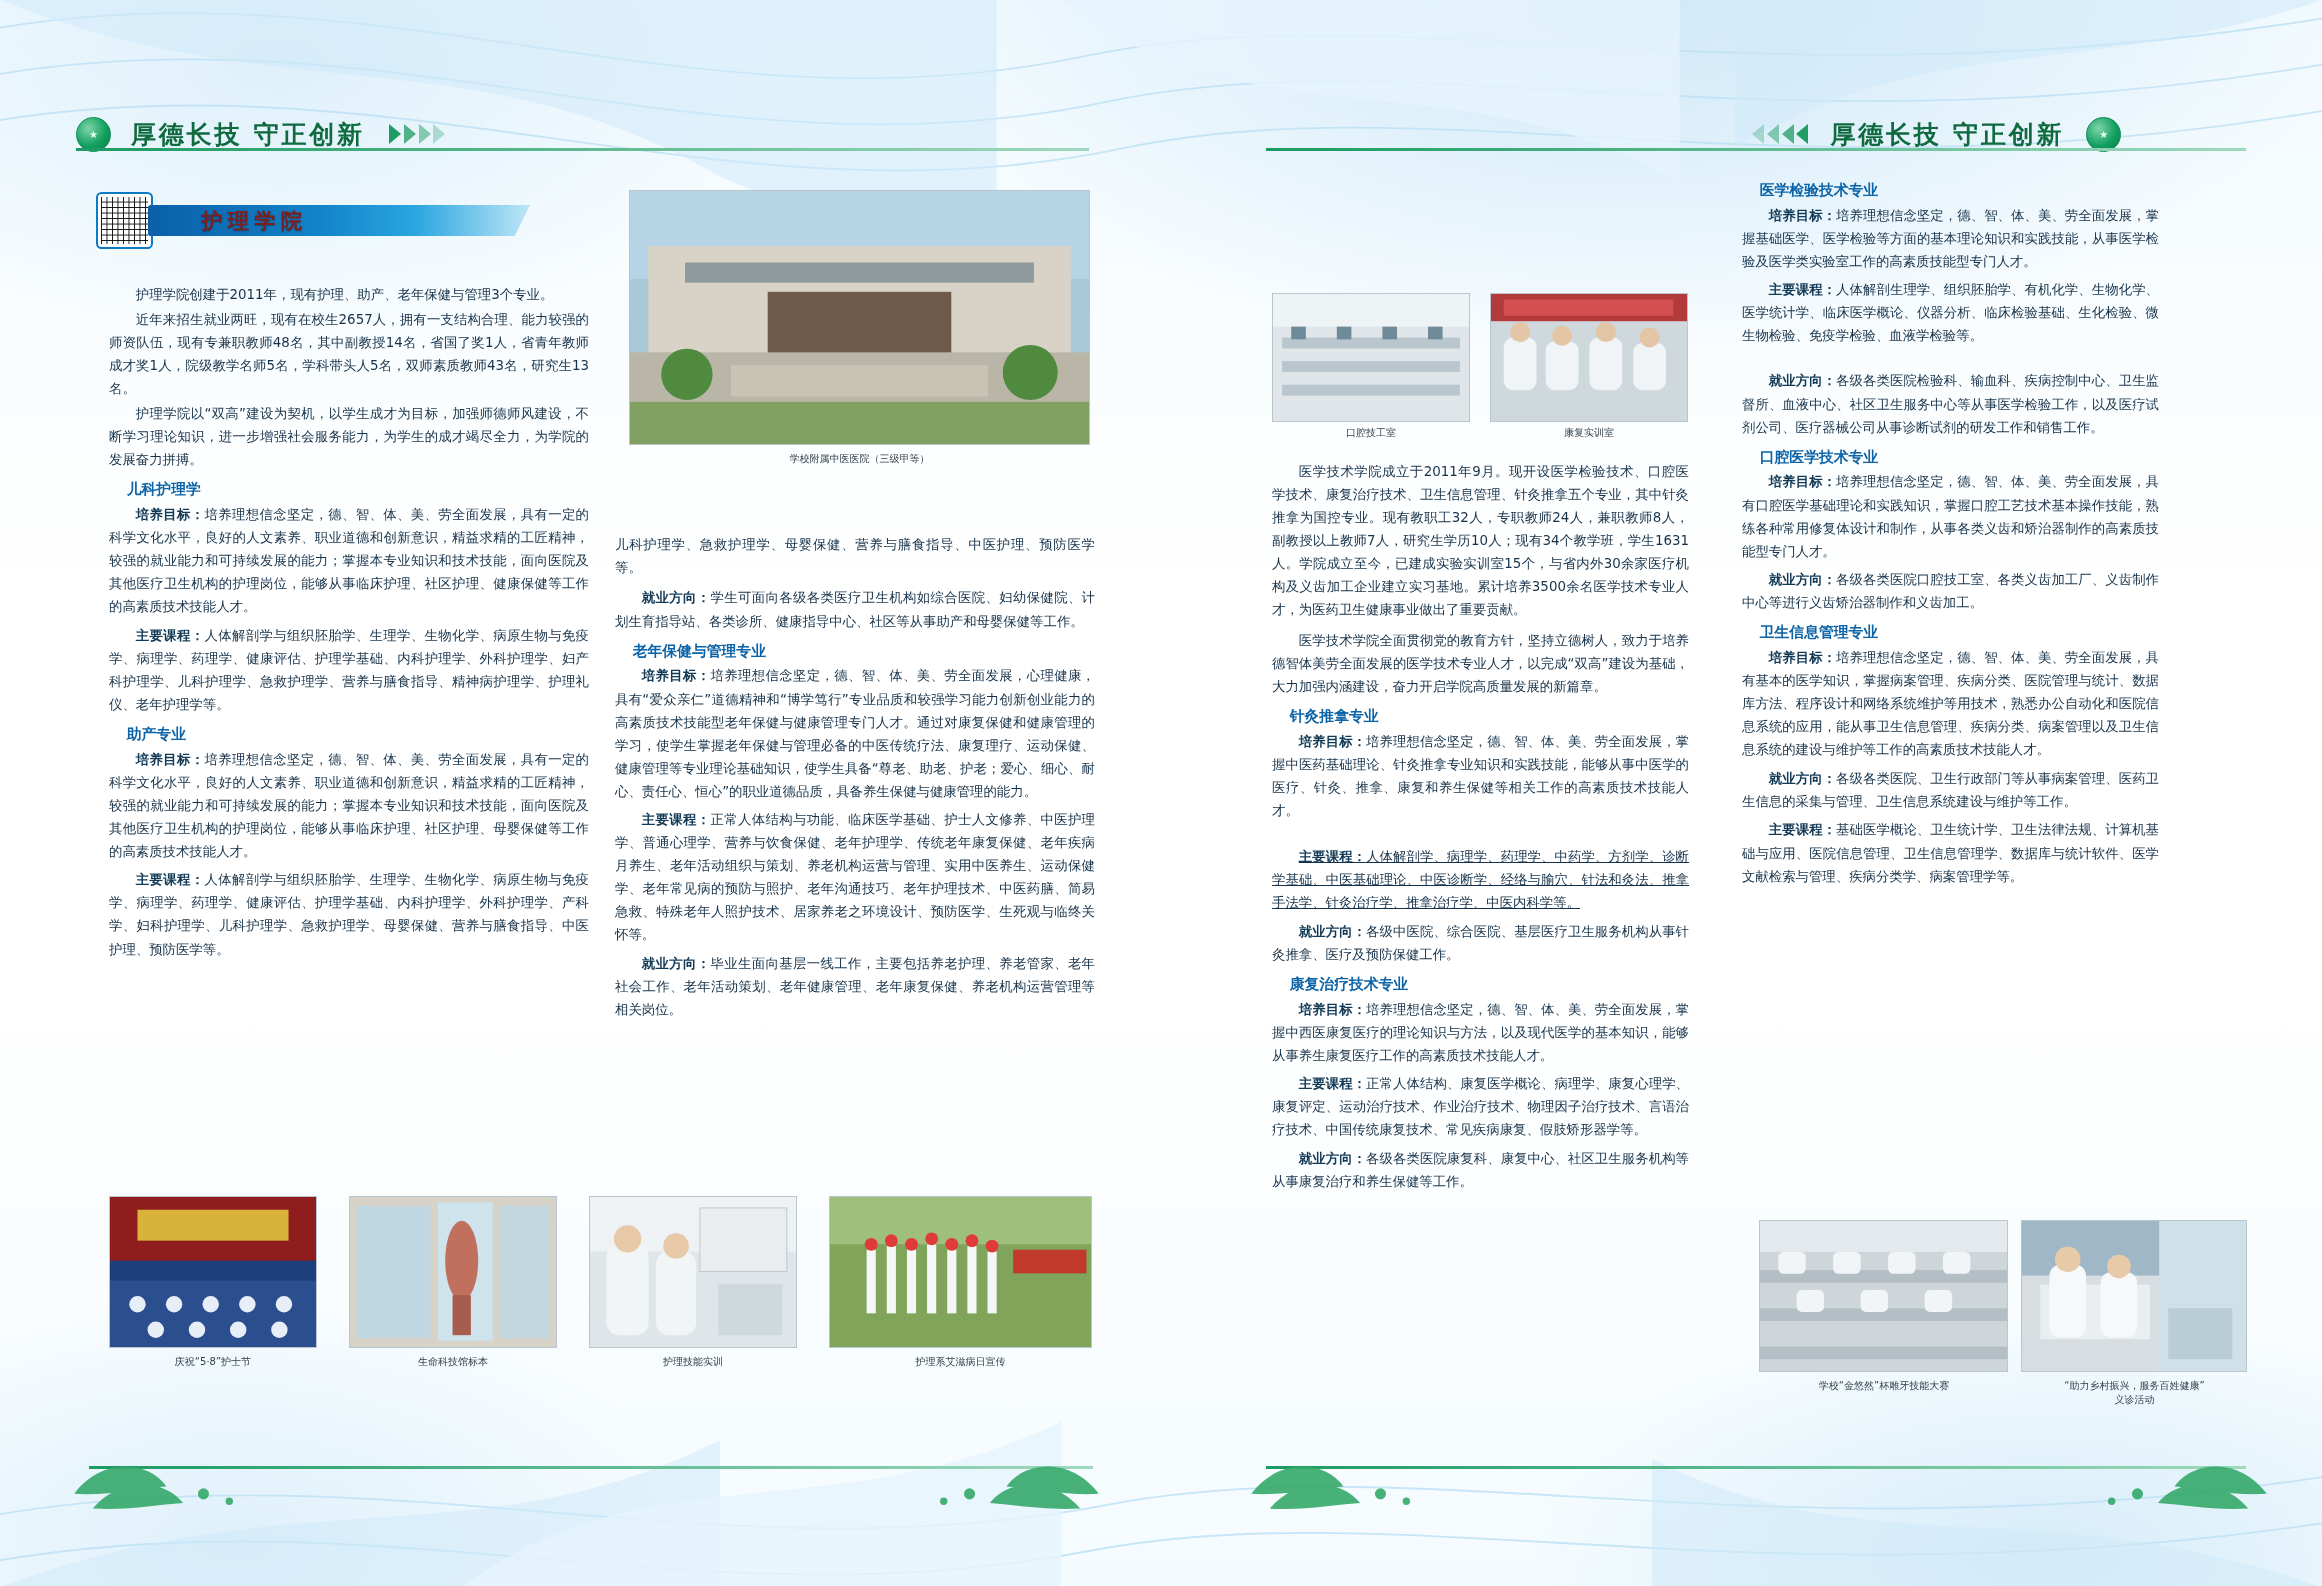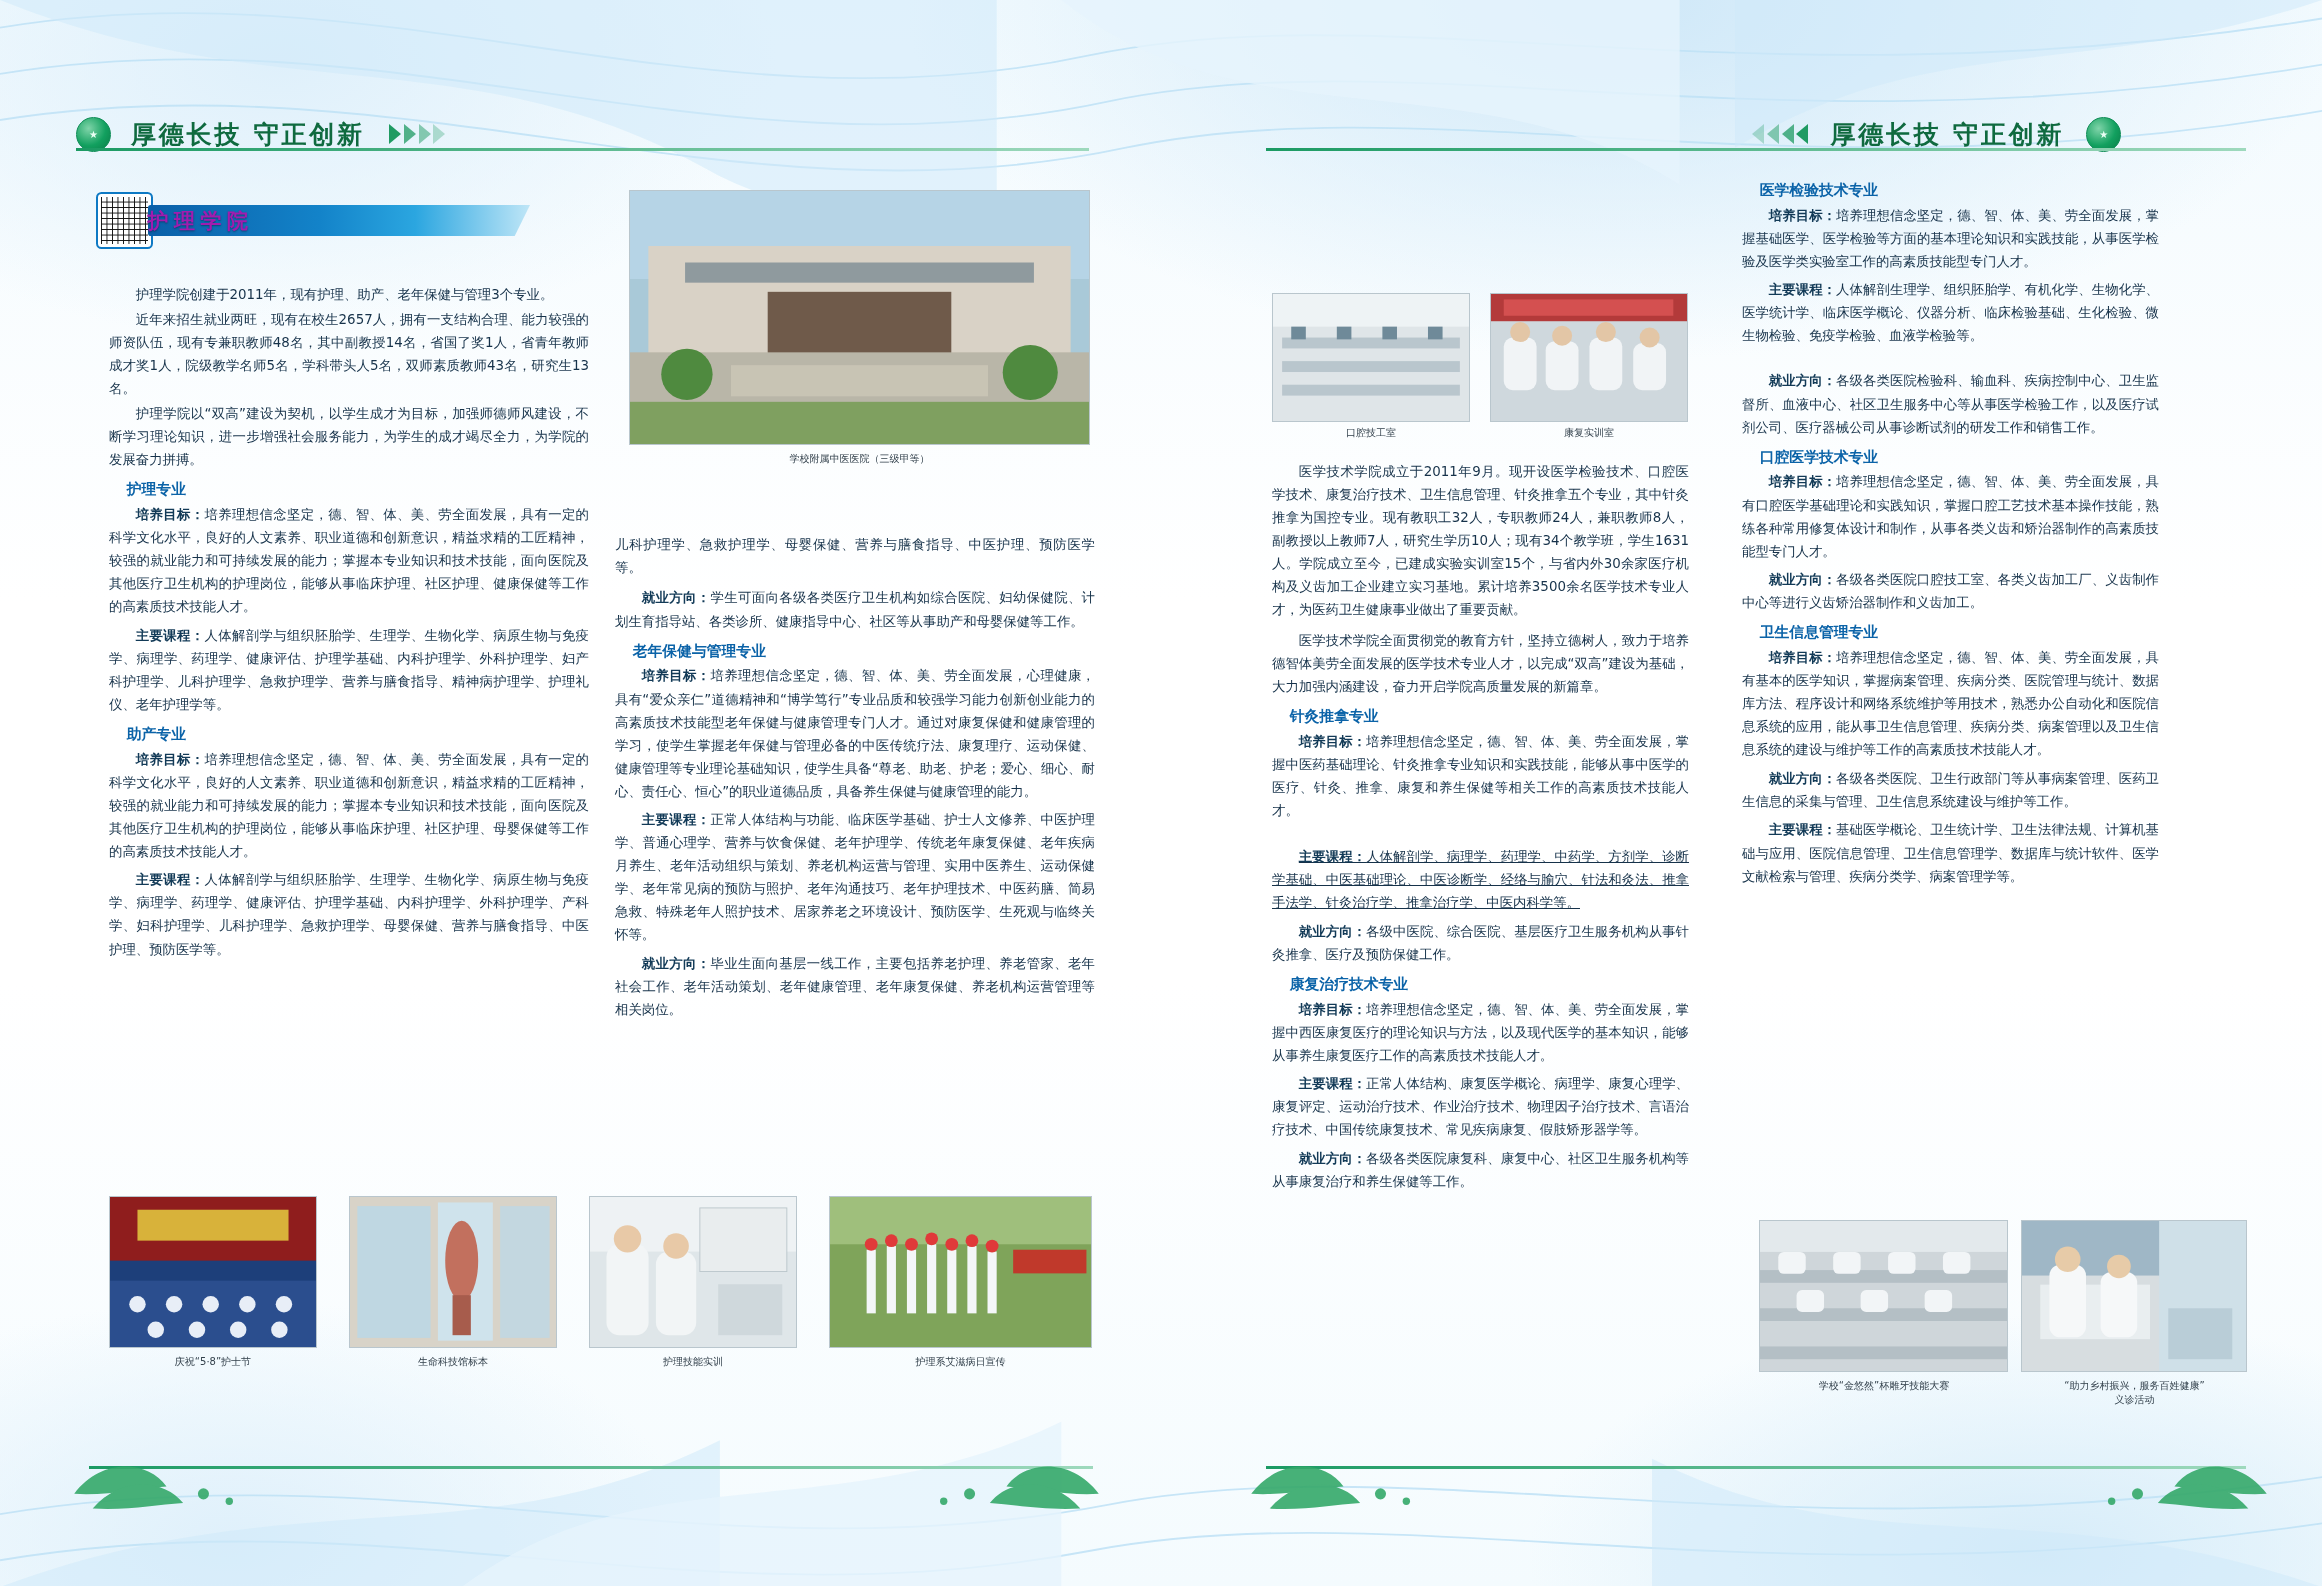--- a/index.html
+++ b/index.html
@@ -73,22 +73,22 @@
     height:31px;flex:1;margin-left:-5.5px;position:relative;
     display:flex;align-items:center;
   }
   .head-bar .fill{
     position:absolute;left:0;top:0;height:31px;right:0;
     background:linear-gradient(90deg,#0a5fa8 0%,#1383c9 45%,#2ba6e0 70%,#bfe6f7 100%);
     clip-path:polygon(0 0,100% 0,96% 100%,0 100%);
     border-radius:2.8px 0 0 2.8px;
   }
   .head-bar .txt{
-    position:relative;color:#a21caf;font-size:21px;font-weight:bold;letter-spacing:5.5px;
-    text-shadow:0 0.9px 1.8px rgba(0,0,0,.35);text-align:center;
+    position:relative;color:#7f1d1d;font-size:21px;font-weight:bold;letter-spacing:5.5px;
+    padding-left:54px;text-shadow:0 0.9px 1.8px rgba(0,0,0,.35);text-align:center;
   }
 
   
   .photo{position:absolute;background:#cfd8dd;border:0.9px solid #b9c6cd;box-sizing:border-box;overflow:hidden;}
   .cap{position:absolute;text-align:center;font-size:10px;color:#33414c;width:100%;}
 
   
   .orn{position:absolute;height:2.8px;background:linear-gradient(90deg,#1b9a63,#9ed9bd);}
 </style>
 </head>
@@ -150,21 +150,21 @@
       <div class="fill"></div>
       <div class="txt">护理学院</div>
     </div>
   </div>
 
   <div class="col" style="left:109px;top:273px;width:480px;margin-top:10px;">
     <p class="ptext ind" style="margin:0 0 1.8px 0;">护理学院创建于2011年，现有护理、助产、老年保健与管理3个专业。</p>
     <p class="ptext ind" style="margin:0 0 1.8px 0;">近年来招生就业两旺，现有在校生2657人，拥有一支结构合理、能力较强的师资队伍，现有专兼职教师48名，其中副教授14名，省国了奖1人，省青年教师成才奖1人，院级教学名师5名，学科带头人5名，双师素质教师43名，研究生13名。</p>
     <p class="ptext ind" style="margin:0 0 5.5px 0;">护理学院以“双高”建设为契机，以学生成才为目标，加强师德师风建设，不断学习理论知识，进一步增强社会服务能力，为学生的成才竭尽全力，为学院的发展奋力拼搏。</p>
 
-    <div class="sub-h">护理专业</div>
+    <div class="sub-h">儿科护理学</div>
     <p class="ptext ind" style="margin:0;"><span class="lbl-dark">培养目标：</span><span>培养理想信念坚定，德、智、体、美、劳全面发展，具有一定的科学文化水平，良好的人文素养、职业道德和创新意识，精益求精的工匠精神，较强的就业能力和可持续发展的能力；掌握本专业知识和技术技能，面向医院及其他医疗卫生机构的护理岗位，能够从事临床护理、社区护理、健康保健等工作的高素质技术技能人才。</span></p>
     <p class="ptext ind" style="margin:5.5px 0 0 0;"><span class="lbl-dark">主要课程：</span><span>人体解剖学与组织胚胎学、生理学、生物化学、病原生物与免疫学、病理学、药理学、健康评估、护理学基础、内科护理学、外科护理学、妇产科护理学、儿科护理学、急救护理学、营养与膳食指导、精神病护理学、护理礼仪、老年护理学等。</span></p>
 
     <div class="sub-h">助产专业</div>
     <p class="ptext ind" style="margin:0;"><span class="lbl-dark">培养目标：</span><span>培养理想信念坚定，德、智、体、美、劳全面发展，具有一定的科学文化水平，良好的人文素养、职业道德和创新意识，精益求精的工匠精神，较强的就业能力和可持续发展的能力；掌握本专业知识和技术技能，面向医院及其他医疗卫生机构的护理岗位，能够从事临床护理、社区护理、母婴保健等工作的高素质技术技能人才。</span></p>
     <p class="ptext ind" style="margin:5.5px 0 0 0;"><span class="lbl-dark">主要课程：</span><span>人体解剖学与组织胚胎学、生理学、生物化学、病原生物与免疫学、病理学、药理学、健康评估、护理学基础、内科护理学、外科护理学、产科学、妇科护理学、儿科护理学、急救护理学、母婴保健、营养与膳食指导、中医护理、预防医学等。</span></p>
   </div>
 
   <div class="col" style="left:615px;top:533px;width:480px;">
     <p class="ptext" style="margin:0;">儿科护理学、急救护理学、母婴保健、营养与膳食指导、中医护理、预防医学等。</p>

